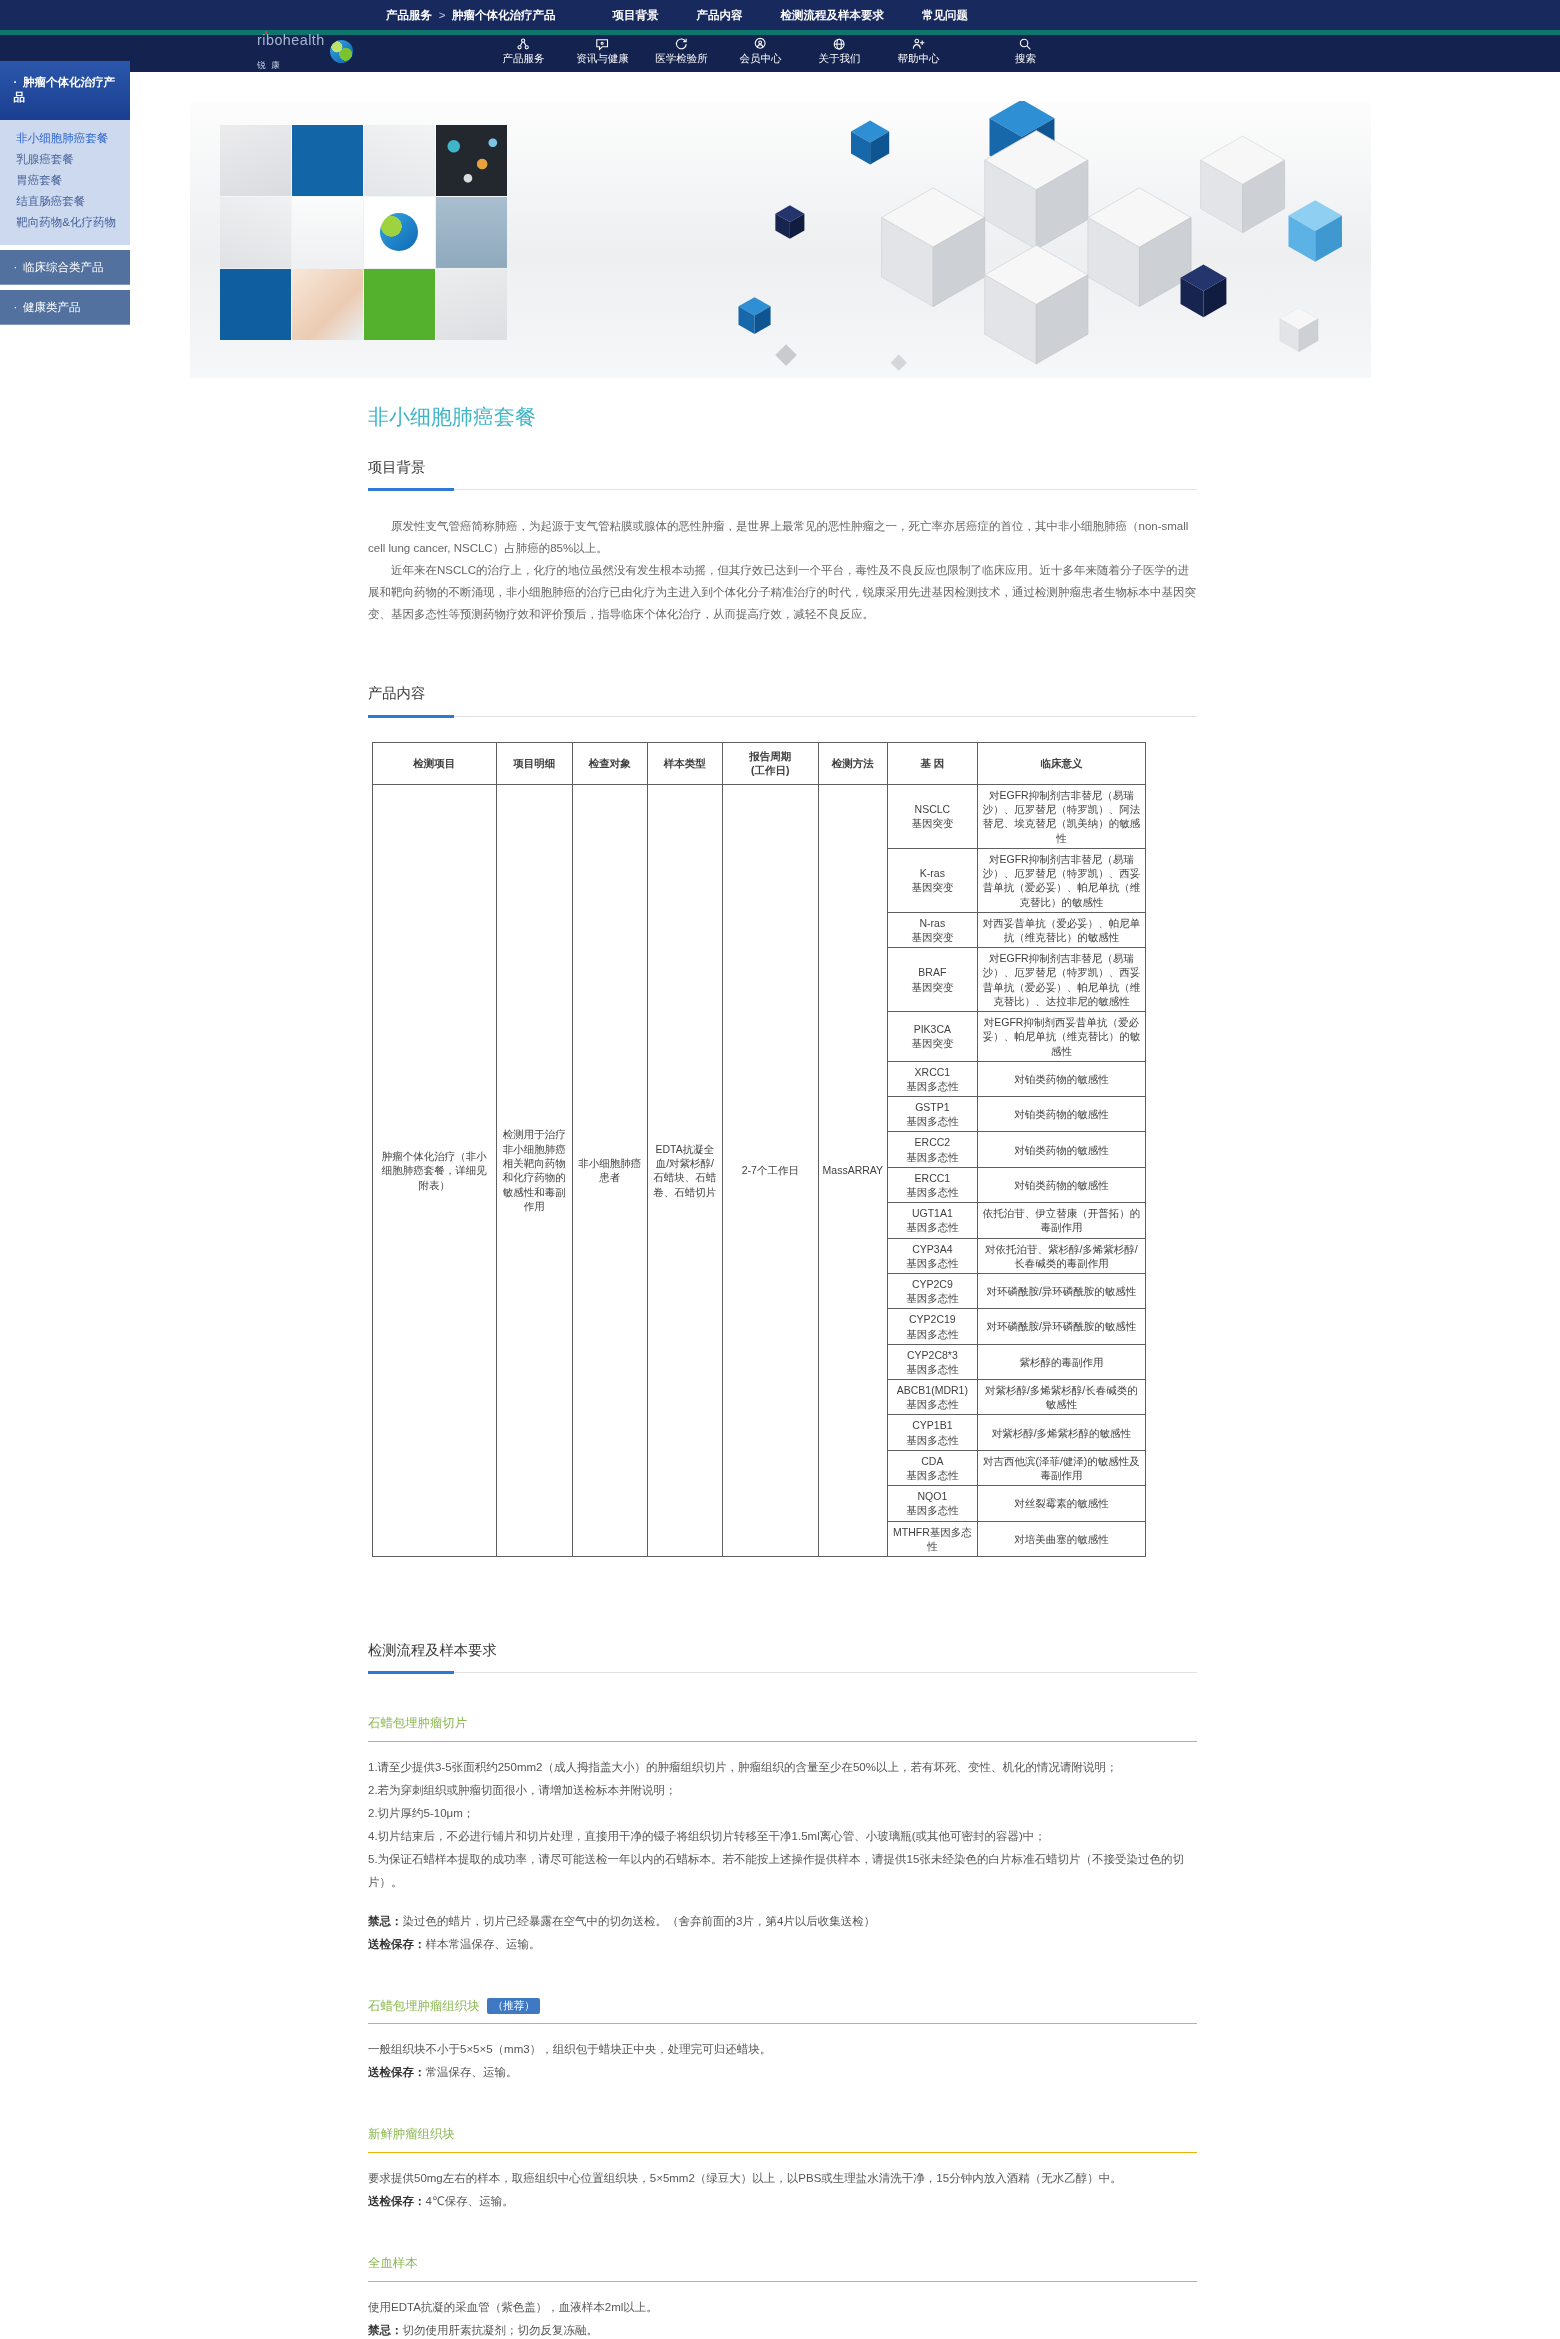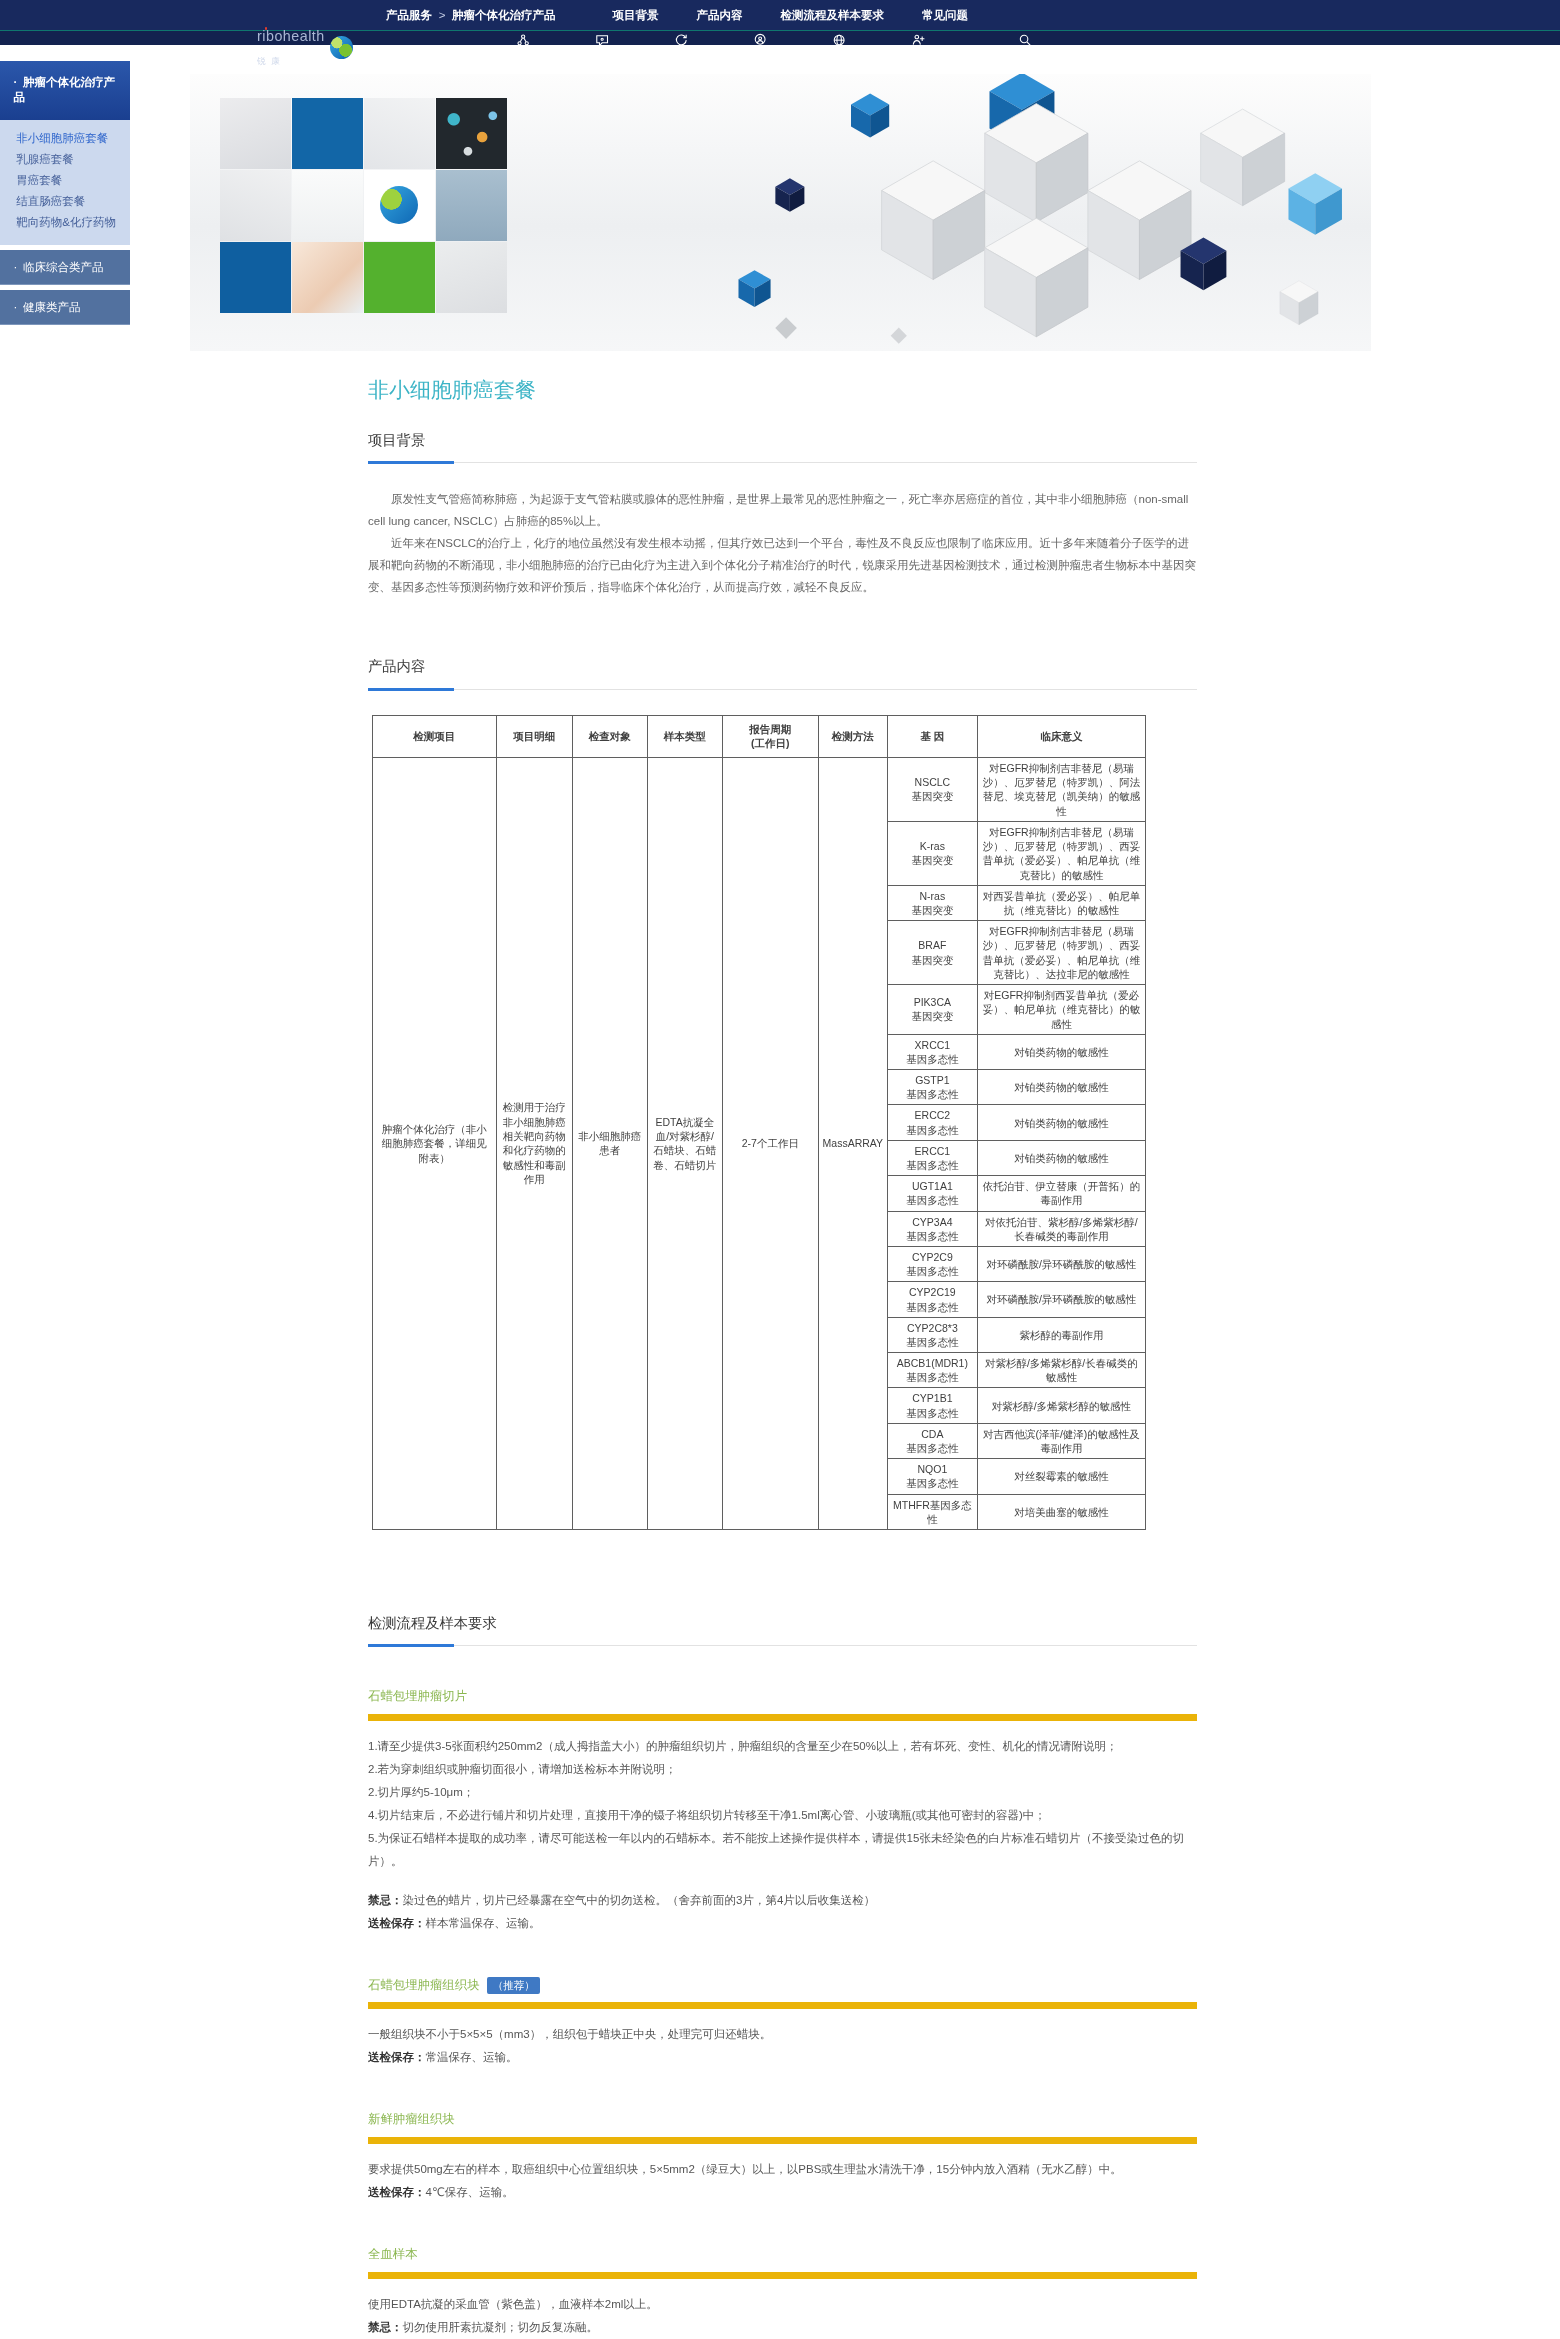--- a/index.html
+++ b/index.html
@@ -8,21 +8,21 @@
 
   
   .topbar { height:30px; background:#18295e; }
   .topbar .container { height:30px; display:flex; align-items:center; }
   .breadcrumb { margin-left:196px; color:#fff; font-size:11.5px; font-weight:bold; display:flex; gap:6.7px; align-items:center; }
   .breadcrumb .sep { font-weight:normal; color:#c6cfe6; }
   .anchor-tabs { display:flex; gap:38px; margin-left:57px; }
   .anchor-tab { color:#fff; font-size:11.5px; font-weight:bold; cursor:pointer; }
 
   
-  .header { height:15px; background:#13224f; border-top:1px solid #0f766e; }
+  .header { height:42px; background:#13224f; border-top:5px solid #0f766e; }
   .header .container { height:32.5px; display:flex; align-items:center; }
   .logo { margin-left:67px; display:flex; align-items:center; gap:5.7px; cursor:pointer; }
   .logo-text { position:relative; line-height:1; }
   .logo-en { color:#a9b6d3; font-size:14.3px; letter-spacing:0.5px; display:block; }
   .logo-text::before { content:""; position:absolute; left:7.6px; top:-1.9px; width:2.9px; height:2.9px; background:#e03c2d; border-radius:50%; }
   .logo-cn { color:#cfd8ea; font-size:8.6px; letter-spacing:5.7px; display:block; margin-top:14px; }
   .logo-globe { width:23px; height:23px; border-radius:50%;
     background: radial-gradient(circle at 30% 30%, #bfe36a 0 24%, rgba(0,0,0,0) 25%),
                 radial-gradient(circle at 68% 62%, #79c231 0 30%, rgba(0,0,0,0) 31%),
                 linear-gradient(135deg,#37a9e2,#0b5fae); }
@@ -73,21 +73,21 @@
   .para { font-size:11.5px; color:#666; line-height:22px; text-indent:2em; }
 
   
   table.product { border-collapse:collapse; margin-top:25px; margin-left:3.8px; }
   table.product th, table.product td { border:1px solid #5f5f5f; font-size:10.5px; color:#3f3f3f; text-align:center; vertical-align:middle; padding:2.9px 3.8px; line-height:14.3px; }
   table.product th { font-weight:bold; white-space:pre-line; height:42px; }
   .gene-name { display:block; } .gene-type { display:block; } .gene-type:empty { display:none; }
 
   
   .subsec { margin-top:42px; }
-  .sub-head { display:flex; align-items:flex-end; gap:7.6px; font-size:12.4px; color:#8bb750; padding-bottom:8.6px; border-bottom:7px solid #eab308; }
+  .sub-head { display:flex; align-items:flex-start; gap:7.6px; font-size:12.4px; color:#8bb750; padding-bottom:8.6px; border-bottom:1px solid #eab308; }
   .badge { background:#3f79c4; color:#fff; font-size:10.5px; padding:1.9px 5.7px; border-radius:1.9px; line-height:12.4px; }
   .badge:empty { display:none; }
   .sub-body { margin-top:14.3px; }
   .pline { font-size:11.5px; color:#555; line-height:23px; }
   .note { font-size:11.5px; color:#555; line-height:23px; }
   .note b { color:#333; }
   .notes-gap { margin-top:15.3px; }
 
   .nico { stroke:#fff; stroke-width:1.2; fill:none; }
 </style>

